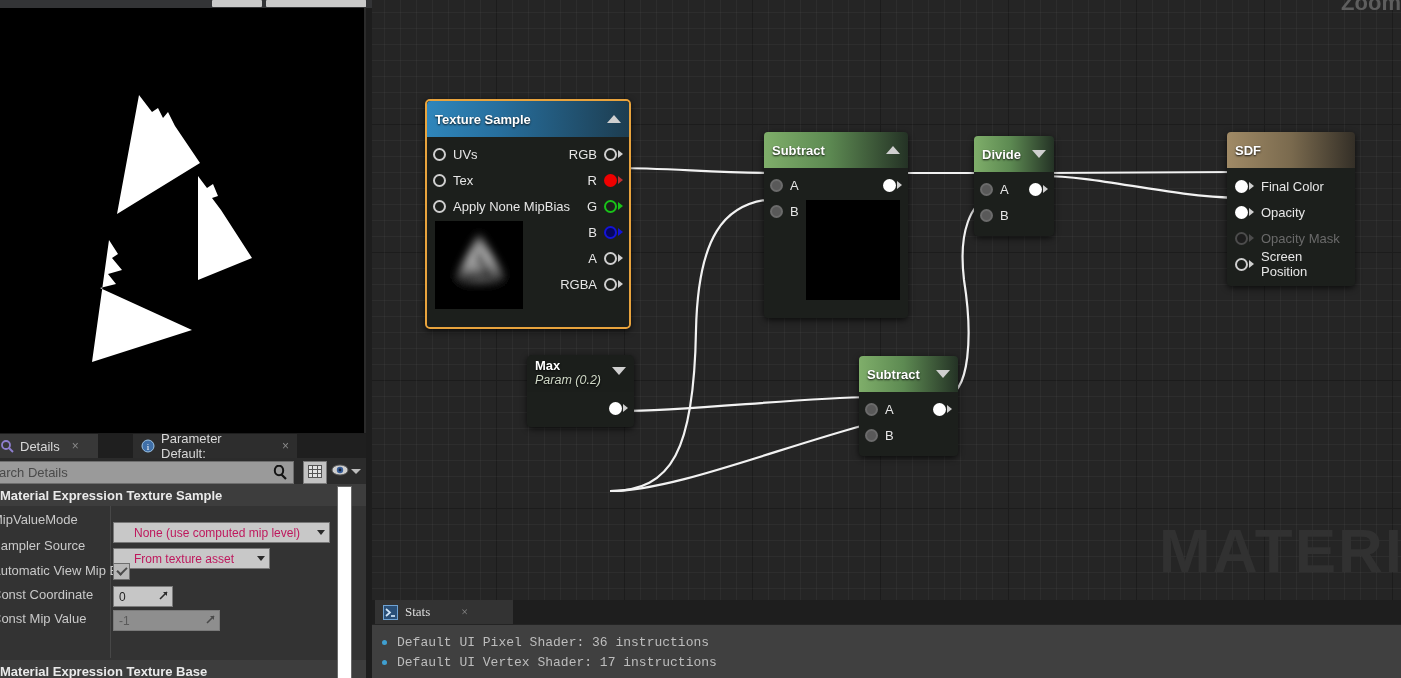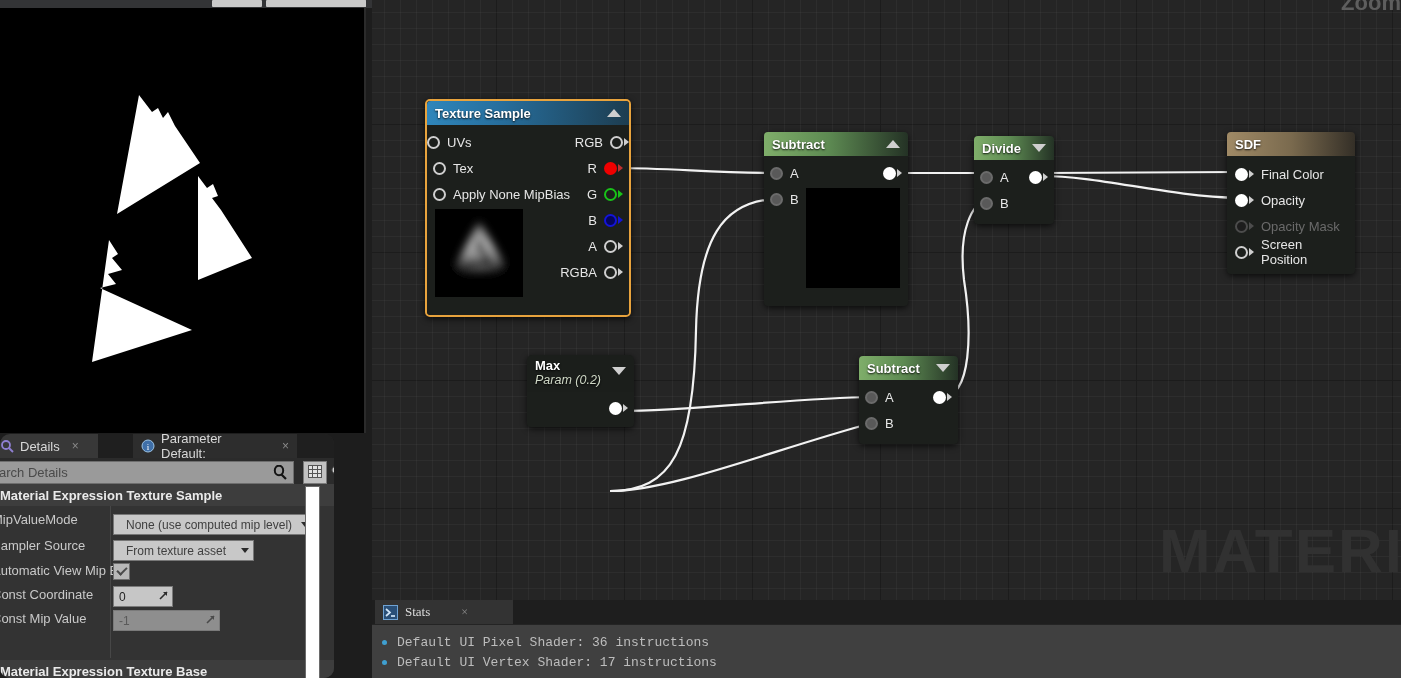--- a/index.html
+++ b/index.html
@@ -9,21 +9,21 @@
   
   .topstrip{position:absolute;left:0;top:0;width:1401px;height:8px;background:#333436;}
   .topstrip .seg{position:absolute;top:0;height:7px;background:#c9c9c9;border-radius:1px;}
 
   
   .viewport{position:absolute;left:0;top:8px;width:366px;height:425px;background:#000;overflow:hidden;}
   .vp-inner{position:absolute;inset:0;}
   .vp-border-r{position:absolute;right:0;top:0;width:2px;height:100%;background:#2b2b2b;}
 
   
-  .details{position:absolute;left:0;top:434px;width:334px;height:244px;background:#2b2b2b;overflow:hidden;border-radius:10px;}
+  .details{position:absolute;left:0;top:434px;width:366px;height:244px;background:#2b2b2b;overflow:hidden;}
   .dtabs{position:absolute;left:0;top:0;width:366px;height:24px;background:#1f1f1f;}
   .dtab{position:absolute;top:0;height:24px;display:flex;align-items:center;gap:6px;
         padding:0 8px;font-size:13px;color:#d8d8d8;}
   .dtab.active{background:#383838;}
   .dtab.inactive{background:#2d2d2d;}
   .dtab .x{color:#8a8a8a;font-size:12px;margin-left:6px;}
   .tabicon{width:14px;height:14px;flex:0 0 14px;}
 
   .searchrow{position:absolute;left:0;top:25px;width:366px;height:24px;background:#2b2b2b;}
   .searchbox{position:absolute;left:-8px;top:2px;width:300px;height:21px;background:#9a9a9a;
@@ -46,22 +46,22 @@
   .caretsm{position:absolute;left:351px;top:10px;width:0;height:0;
            border-left:5px solid transparent;border-right:5px solid transparent;border-top:5px solid #bdbdbd;}
 
   .dbody{position:absolute;left:0;top:50px;width:366px;height:194px;background:#333;}
   .sectionhdr{position:absolute;left:0;width:366px;height:22px;background:#3d3d3d;
               display:flex;align-items:center;color:#eaeaea;font-size:13px;font-weight:bold;}
   .sectionhdr span{padding-left:0px;}
   .prow{position:absolute;left:0;width:366px;height:25px;}
   .plabel{position:absolute;left:-8px;top:4px;font-size:13px;color:#c9c9c9;white-space:nowrap;}
   .vsep{position:absolute;left:110px;top:0;width:1px;height:100%;background:#474747;}
-  .combo{position:absolute;top:6px;height:19px;background:#c8c8c8;border:1px solid #777;
-         display:flex;align-items:center;padding:0 12px;font-size:12px;color:#404040;}
+  .combo{position:absolute;top:14px;height:19px;background:#c8c8c8;border:1px solid #777;
+         display:flex;align-items:center;padding:0 20px;font-size:12px;color:#be185d;}
   .combo .cv{position:absolute;right:4px;top:7px;width:0;height:0;
              border-left:4px solid transparent;border-right:4px solid transparent;border-top:5px solid #2a2a2a;}
   .chk{position:absolute;top:4px;left:113px;width:15px;height:15px;background:#b8b8b8;border:1px solid #6e6e6e;}
   .chk:after{content:"";position:absolute;left:3px;top:3px;width:8px;height:4px;
              border-left:2px solid #4a4a4a;border-bottom:2px solid #4a4a4a;transform:rotate(-45deg);}
   .numfield{position:absolute;top:3px;height:19px;background:#c6c6c6;border:1px solid #7a7a7a;
             font-size:12px;color:#1f1f1f;display:flex;align-items:center;padding-left:5px;}
   .numfield.dim{background:#8e8e8e;color:#5a5a5a;}
   .numfield .spin{position:absolute;right:3px;top:3px;width:11px;height:11px;}
   .dscroll{position:absolute;right:14px;top:52px;width:13px;height:192px;background:#fff;border:1px solid #6a6a6a;}
@@ -80,21 +80,21 @@
   .watermark{position:absolute;left:787px;top:515px;font-size:62px;font-weight:bold;
              color:#313131;letter-spacing:2px;white-space:nowrap;user-select:none;}
   .zoomlabel{position:absolute;right:0px;top:-10px;font-size:22px;font-weight:bold;color:#5e5e5e;}
 
   svg.wires{position:absolute;left:0;top:0;width:1029px;height:678px;pointer-events:none;}
 
   
   .node{position:absolute;border-radius:5px;background:#1b1e1b;
         box-shadow:0 2px 6px rgba(0,0,0,.7);}
   .node.sel{border:2px solid #e8a33d;padding:0;}
-  .nhdr{height:24px;border-radius:4px 4px 0 0;display:flex;align-items:center;
+  .nhdr{height:36px;border-radius:4px 4px 0 0;display:flex;align-items:center;
         padding:0 8px;font-size:13px;font-weight:bold;color:#fff;
         text-shadow:0 1px 2px rgba(0,0,0,.9);}
   .nhdr.blue{background:linear-gradient(to right,#2f86bb 0%,#276f9e 35%,#1d3d50 100%);}
   .nhdr.green{background:linear-gradient(to right,#7fae6a 0%,#5d8a52 45%,#243225 100%);}
   .nhdr.tan{background:linear-gradient(to right,#a08a66 0%,#7a6a4e 50%,#342f27 100%);}
   .nhdr .title{flex:1;}
   .nhdr2{position:relative;border-radius:4px 4px 0 0;padding:3px 8px 5px 8px;}
   .nhdr2 .t{font-size:13px;font-weight:bold;color:#fff;text-shadow:0 1px 2px rgba(0,0,0,.9);}
   .nhdr2 .s{font-size:12.5px;font-style:italic;color:#cfd8c6;text-shadow:0 1px 2px rgba(0,0,0,.9);}
   .tri-up{width:0;height:0;border-left:7px solid transparent;border-right:7px solid transparent;
@@ -288,21 +288,21 @@
       </g>
     </svg>
 
     <div class="node sel node-texsample">
       <div class="nhdr blue">
         <span class="title">Texture Sample</span>
         <span class="tri-up"></span>
       </div>
       <div class="nbody" style="padding:4px 0 8px 0;">
 
-        <div class="pinrow" style="padding:0 0;">
+        <div class="pinrow" style="padding:0 6px;">
           <span class="pin hollow"></span>
           <span class="plbl">UVs</span>
           <span style="flex:1"></span>
           <span class="plbl right">RGB</span>
           <span class="pin hollow"></span>
           <span class="pinarrow"></span>
         </div>
         <div class="pinrow" style="padding:0 6px;">
           <span class="pin hollow"></span>
           <span class="plbl">Tex</span>

